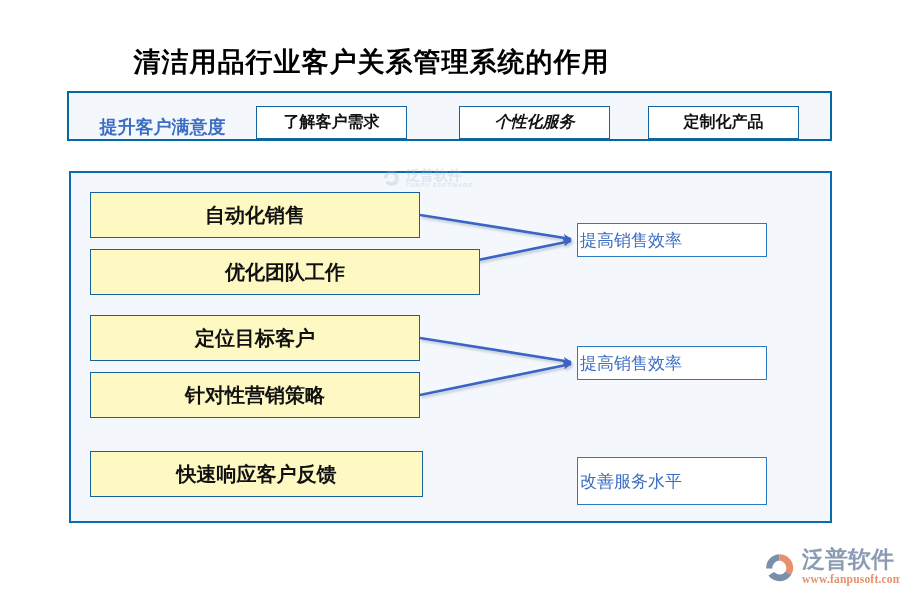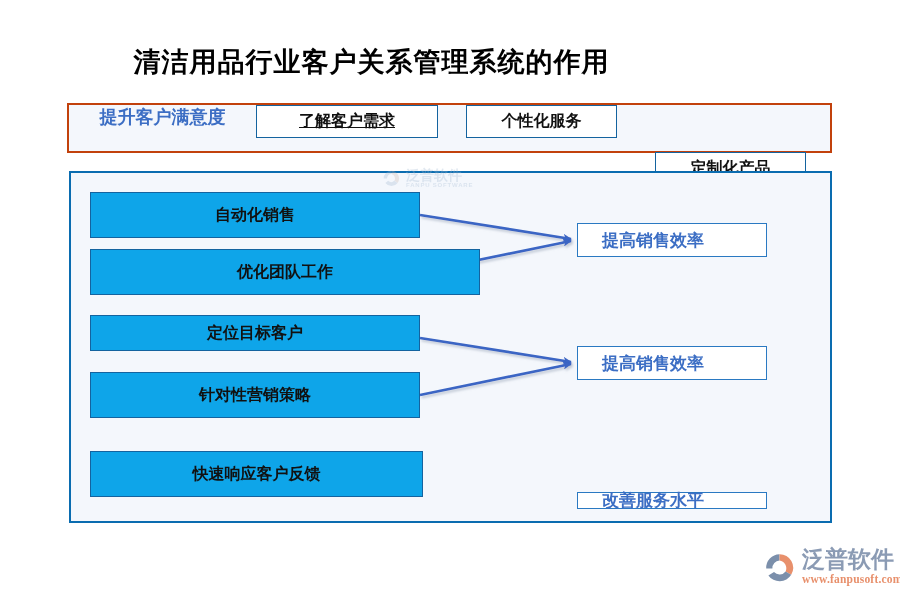--- a/index.html
+++ b/index.html
@@ -26,28 +26,28 @@
     font-weight: bold;
     color: #000000;
     letter-spacing: 1px;
     white-space: nowrap;
   }
 
   
   #top-band {
     position: absolute;
     left: 67px;
-    top: 103px;
+    top: 91px;
     width: 765px;
     height: 50px;
     box-sizing: border-box;
-    border: 2px solid #c2410c;
+    border: 2px solid #0369a1;
     background: #f4f7fc;
     display: flex;
-    align-items: flex-start;
+    align-items: flex-end;
   }
   #top-band-label {
     width: 187px;
     flex: 0 0 187px;
     text-align: center;
     font-size: 18px;
     font-weight: bold;
     color: #3c6ec4;
     white-space: nowrap;
   }
@@ -57,22 +57,22 @@
     border: 1.6px solid #14639f;
     background: #ffffff;
     display: flex;
     align-items: center;
     justify-content: center;
     font-size: 16px;
     font-weight: bold;
     color: #111111;
     white-space: nowrap;
   }
-  #top-box-0 { width: 182px; margin-left: 0px; text-decoration: underline; }
-  #top-box-1 { width: 151px; margin-left: 28px; }
+  #top-box-0 { width: 151px; margin-left: 0px; }
+  #top-box-1 { width: 151px; margin-left: 52px; font-style: italic; }
   #top-box-2 { width: 151px; margin-left: 38px; margin-top: 47px; }
 
   
   #main-container {
     position: absolute;
     left: 69px;
     top: 171px;
     width: 763px;
     height: 352px;
     box-sizing: border-box;
@@ -115,41 +115,41 @@
     color: #9fb6cf;
     letter-spacing: 0.8px;
     white-space: nowrap;
   }
 
   
   .src-box {
     position: absolute;
     box-sizing: border-box;
     border: 1.8px solid #14639f;
-    background: #0ea5e9;
+    background: #fef9c3;
     display: flex;
     align-items: center;
     justify-content: center;
-    font-size: 16px;
+    font-size: 20px;
     font-weight: bold;
     color: #111111;
     white-space: nowrap;
   }
 
   
   .res-box {
     position: absolute;
     box-sizing: border-box;
     border: 1.6px solid #2a79c2;
     background: #ffffff;
     display: flex;
     align-items: center;
-    padding-left: 24px;
+    padding-left: 2px;
     font-size: 17px;
-    font-weight: bold;
+    font-weight: normal;
     color: #3c6ec4;
     white-space: nowrap;
   }
 
   
   #arrow-layer {
     position: absolute;
     left: 0;
     top: 0;
     width: 763px;
@@ -251,31 +251,31 @@
 
     <g filter="url(#softshadow)">
       <path d="M352,301 L500,301" stroke="#3a65c4" stroke-width="2.6" fill="none" marker-end="url(#ah)"></path>
     </g>
   </svg>
 
   <div class="src-box" style="left:19px; top:19px; width:330px; height:46px;">自动化销售</div>
 
   <div class="src-box" style="left:19px; top:76px; width:390px; height:46px;">优化团队工作</div>
 
-  <div class="src-box" style="left:19px; top:142px; width:330px; height:36px;">定位目标客户</div>
+  <div class="src-box" style="left:19px; top:142px; width:330px; height:46px;">定位目标客户</div>
 
   <div class="src-box" style="left:19px; top:199px; width:330px; height:46px;">针对性营销策略</div>
 
   <div class="src-box" style="left:19px; top:278px; width:333px; height:46px;">快速响应客户反馈</div>
 
   <div class="res-box" style="left:506px; top:50px; width:190px; height:34px;">提高销售效率</div>
 
   <div class="res-box" style="left:506px; top:173px; width:190px; height:34px;">提高销售效率</div>
 
-  <div class="res-box" style="left:506px; top:284px; width:190px; height:17px;margin-top:35px;">改善服务水平</div>
+  <div class="res-box" style="left:506px; top:284px; width:190px; height:48px;">改善服务水平</div>
 
 </div>
 
 <div id="brand-logo">
   <span id="brand-mark">
     <svg width="34" height="34" viewBox="0 0 34 34" aria-hidden="true">
       <path d="M4.2 18.5 A13.6 13.6 0 0 1 17.5 4.2 L17.5 10.6 A7.6 7.6 0 0 0 10.4 18.5 Z" fill="#7b8fab"></path>
       <path d="M17.5 4.2 A13.6 13.6 0 0 1 29.2 24.8 L23.6 21.4 A7.6 7.6 0 0 0 17.5 10.6 Z" fill="#e8906c"></path>
       <path d="M6.4 25.4 A13.6 13.6 0 0 0 29.2 24.8 L23.6 21.4 A7.6 7.6 0 0 1 12.0 22.0 Z" fill="#7b8fab"></path>
     </svg>

